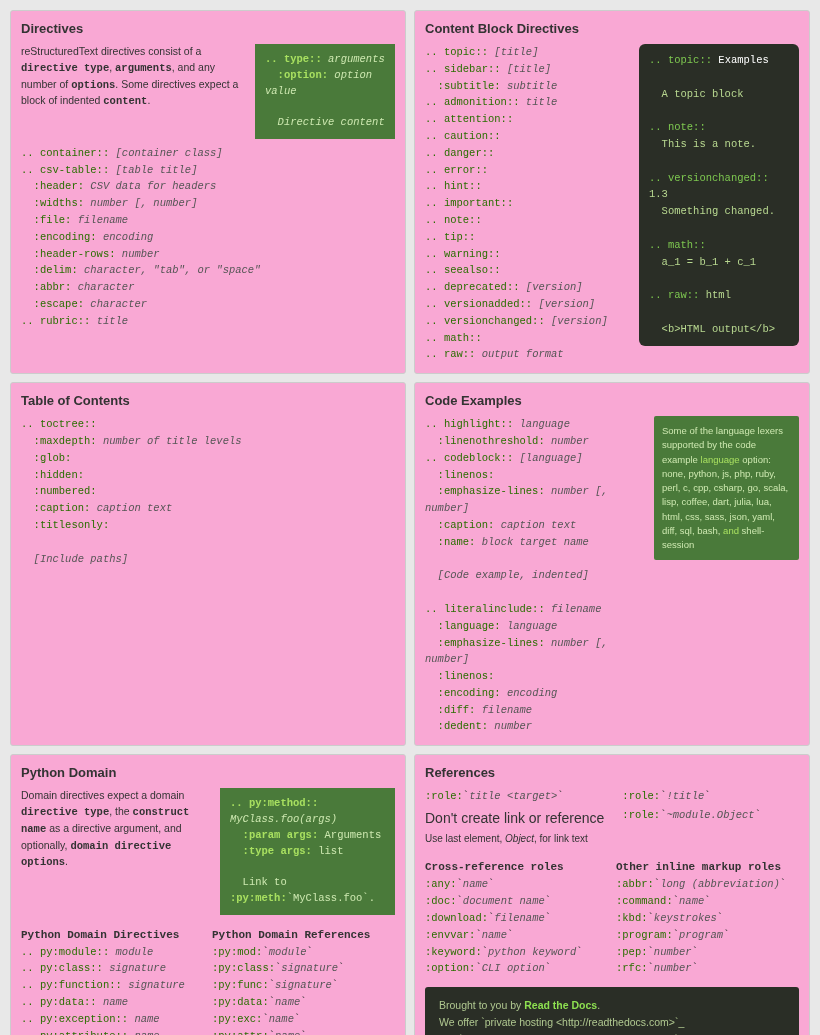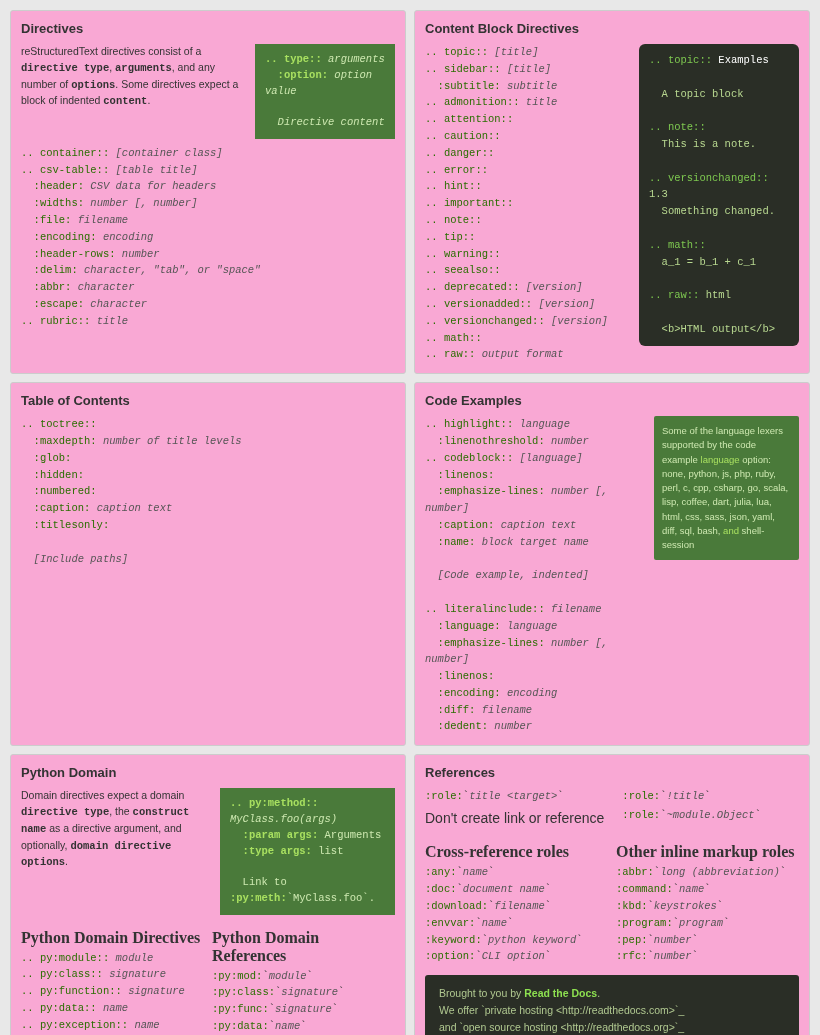--- a/index.html
+++ b/index.html
@@ -71,22 +71,22 @@
       margin-bottom: 8px;
     }
     .desc-text strong { font-weight: bold; font-family: Liberation Mono, monospace; }
     .side-by-side {
       display: flex;
       gap: 8px;
     }
     .side-by-side .left { flex: 1; }
     .side-by-side .right { width: 140px; }
     .subsection-title {
-      font-family: Liberation Serif, serif;
-      font-size: 16px;
+      font-family: Liberation Mono, monospace;
+      font-size: 11px;
       font-weight: bold;
       color: #333;
       margin: 6px 0 3px 0;
     }
     .footer-box {
       background: #2a2e26;
       color: #b0c890;
       padding: 10px 14px;
       border-radius: 3px;
       font-family: sans-serif;
@@ -292,20 +292,21 @@
   </div>
 
   <div class="card">
     <div class="card-title">References</div>
     <div style="margin-bottom:8px;">
       <div style="display:grid; grid-template-columns: auto 1fr; gap:2px 18px;" class="code-block">
         <span><span class="kw">:role:</span>`<span class="it">title &lt;target&gt;</span>`</span>
         <span><span class="kw">:role:</span>`<span class="it">!title</span>`</span>
         <span style="font-family:sans-serif; font-size:14px; color:#333; align-self:center;">Don't create link or reference</span>
         <span><span class="kw">:role:</span>`<span class="it">~module.Object</span>`</span>
+        <span style="font-family:sans-serif; font-size:10px; color:#333; align-self:center;">Use last element, <em>Object</em>, for link text</span>
       </div>
     </div>
 
     <div class="inline-grid">
       <div>
         <div class="subsection-title">Cross-reference roles</div>
         <div class="code-block">
           <span class="kw">:any:</span>`<span class="it">name</span>`<br>
           <span class="kw">:doc:</span>`<span class="it">document name</span>`<br>
           <span class="kw">:download:</span>`<span class="it">filename</span>`<br>

